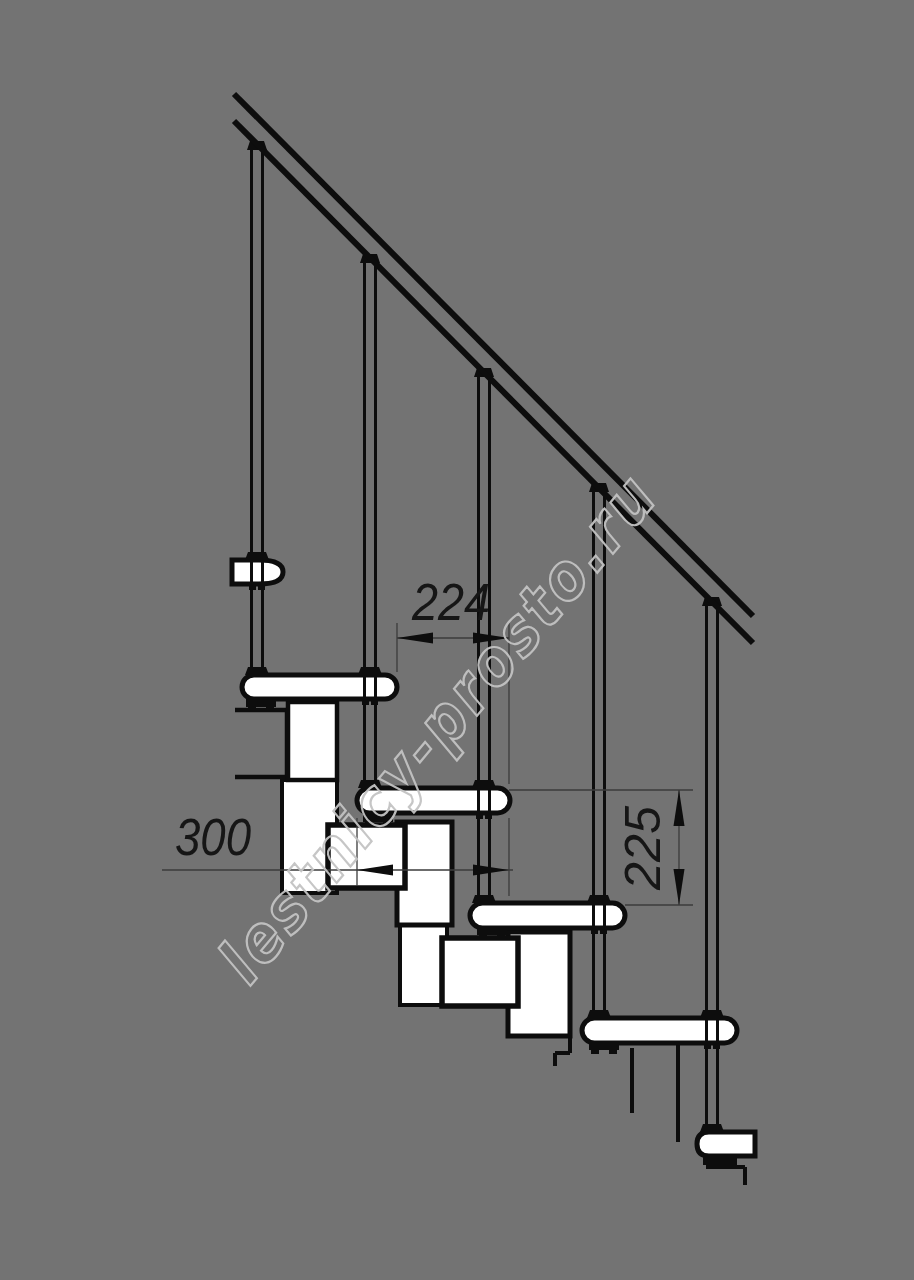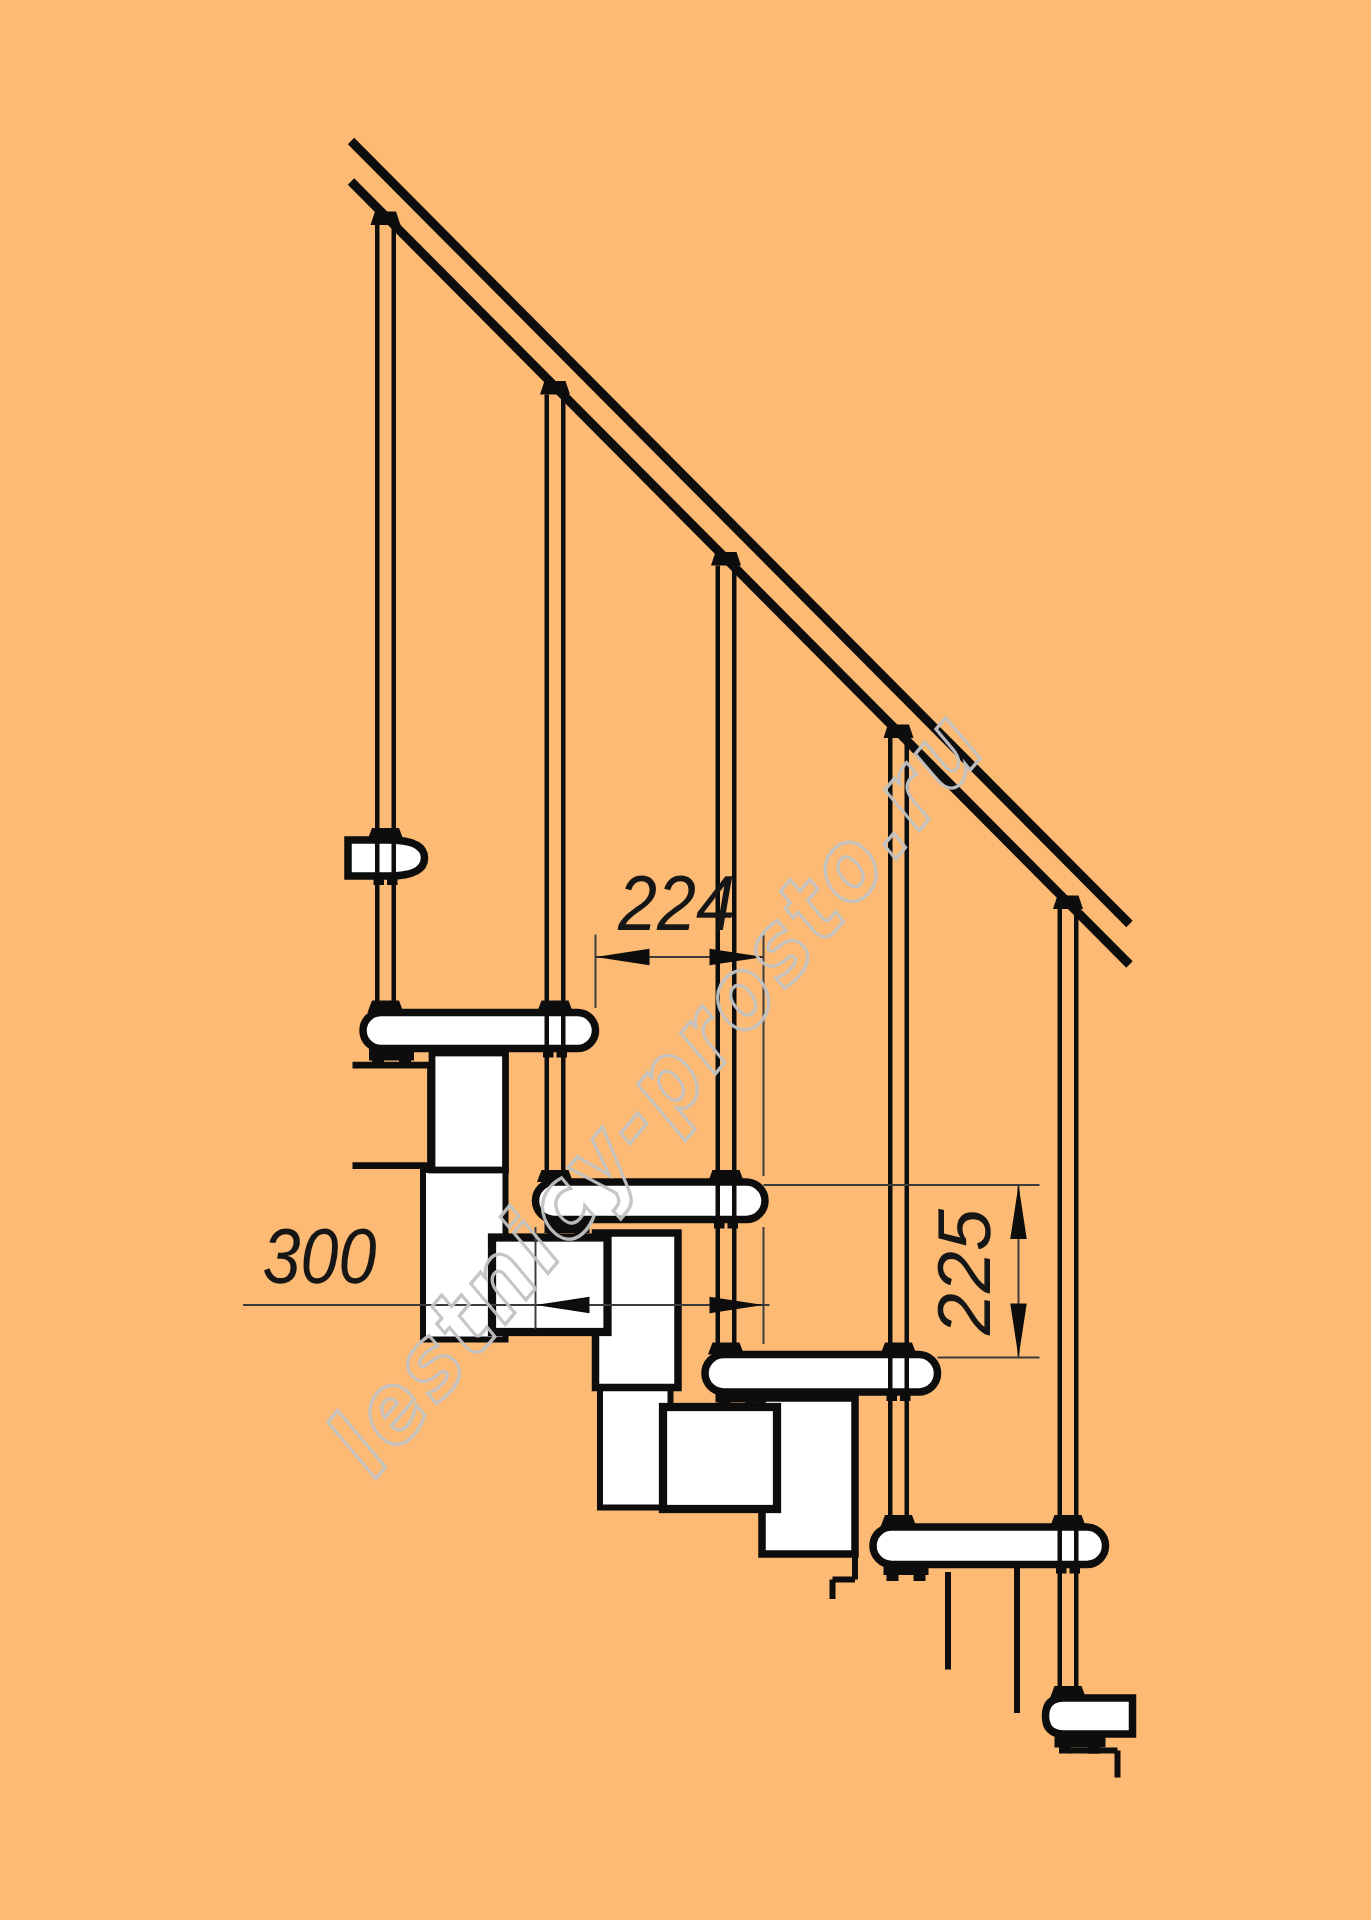--- a/index.html
+++ b/index.html
@@ -1,16 +1,16 @@
 <!DOCTYPE html>
 <html><head>
 <meta charset="utf-8">
 <style>
   html,body{margin:0;padding:0;background:#ffffff;}
-  .page{position:relative;width:914px;height:1280px;background:#fdba74;overflow:hidden;}
+  .page{position:relative;width:914px;height:1280px;background:#737373;overflow:hidden;}
   svg{display:block;}
   .outline{stroke:#0d0d0d;fill:none;}
   .solid{fill:#0d0d0d;stroke:none;}
   .whitebox{fill:#ffffff;stroke:#0d0d0d;}
   .thin{stroke:#3c3c3c;stroke-width:1.3;fill:none;}
   .dimtext{font-family:"Liberation Sans",sans-serif;font-style:italic;font-weight:normal;
            font-size:52px;fill:#161616;}
   .rotdim{font-family:"Liberation Sans",sans-serif;font-style:italic;font-size:50px;fill:#161616;}
   .watermark{font-family:"DejaVu Sans",sans-serif;font-weight:bold;font-style:italic;
              font-size:64px;letter-spacing:4px;fill:none;stroke:#c3c3c3;stroke-width:2.3px;

